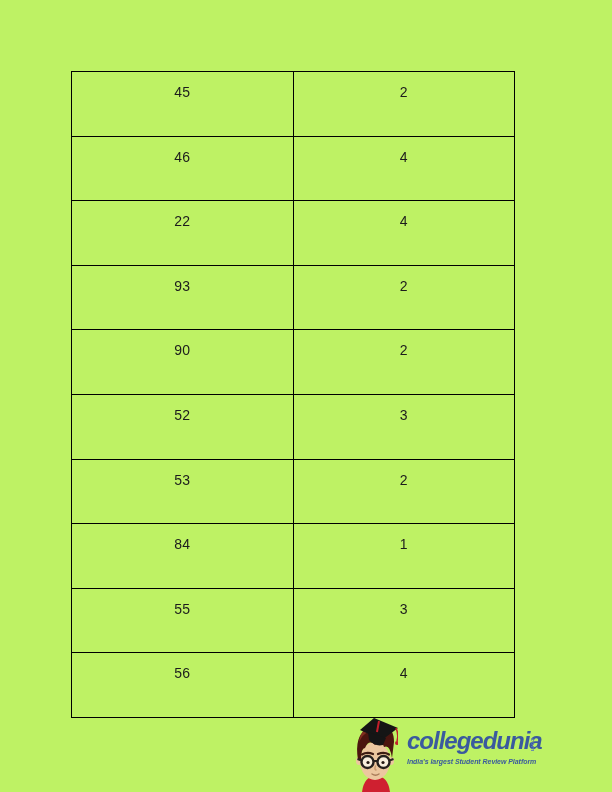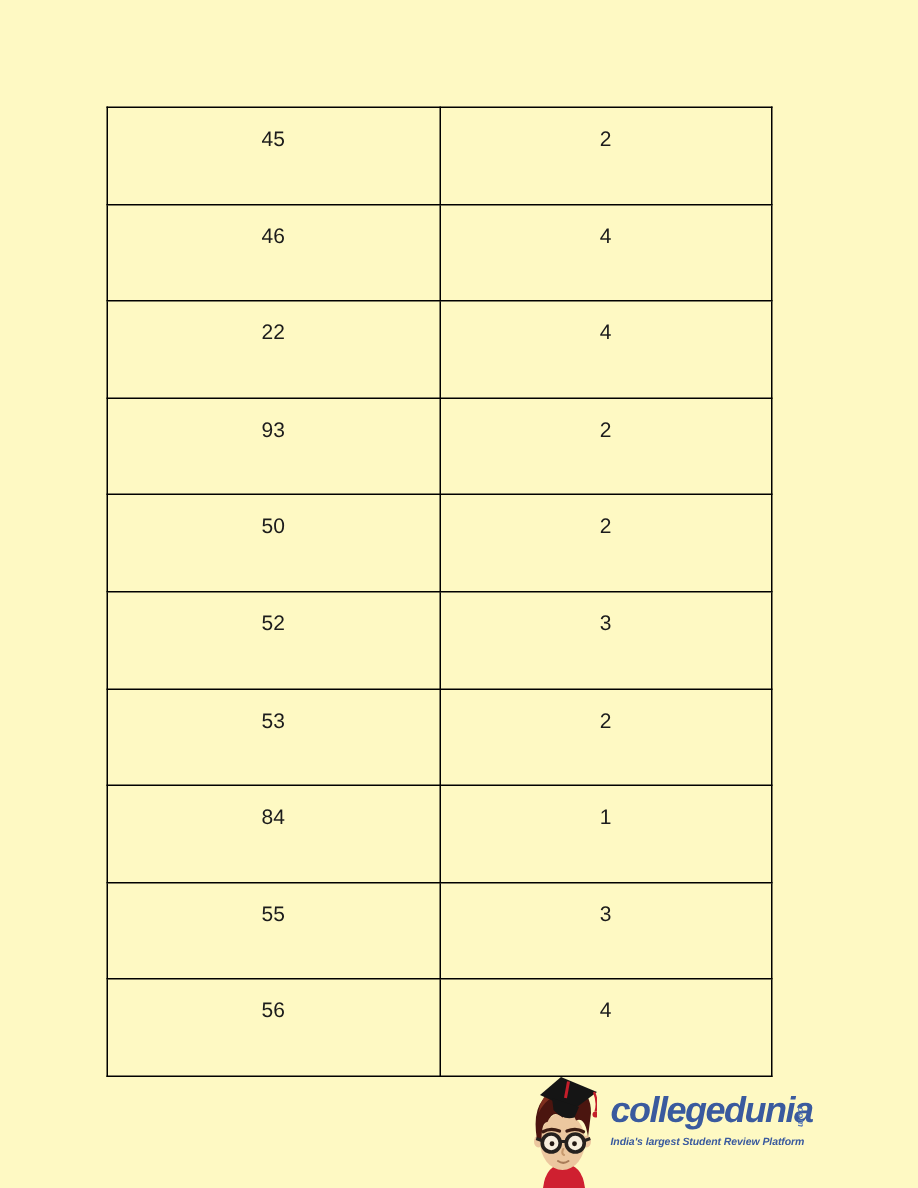--- a/index.html
+++ b/index.html
@@ -6,21 +6,21 @@
   body {
     width: 612px; height: 792px;
     background: #ffffff;
     font-family: "Liberation Sans", sans-serif;
     position: relative;
     overflow: hidden;
   }
   .page {
     position: absolute; left: 0; top: 0;
     width: 612px; height: 792px;
-    background: #fef9c3;
+    background: #bef264;
   }
 
   
   table.freq-table {
     position: absolute;
     left: 71px; top: 71px;
     width: 444px; height: 647px;
     border-collapse: collapse;
     table-layout: fixed;
   }
@@ -93,21 +93,21 @@
       <td>4</td>
     </tr>
 
 
     <tr>
       <td>93</td>
       <td>2</td>
     </tr>
 
     <tr>
-      <td>50</td>
+      <td>90</td>
       <td>2</td>
     </tr>
 
 
     <tr>
       <td>52</td>
       <td>3</td>
     </tr>
 
     <tr>

